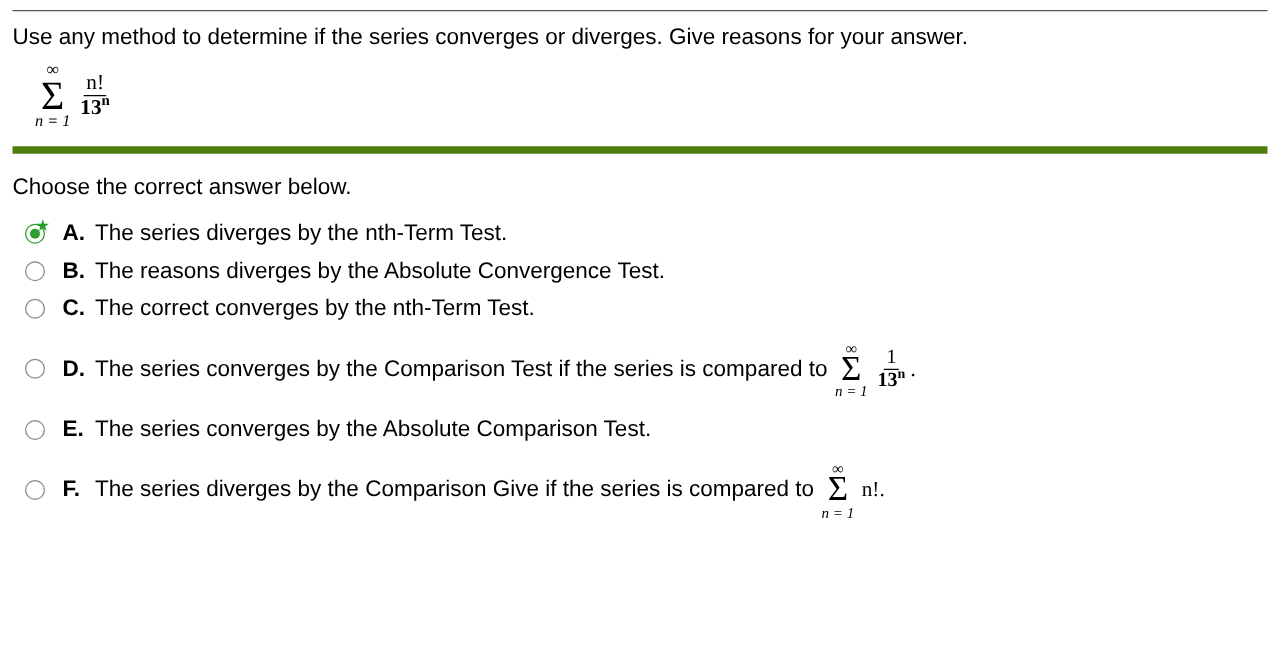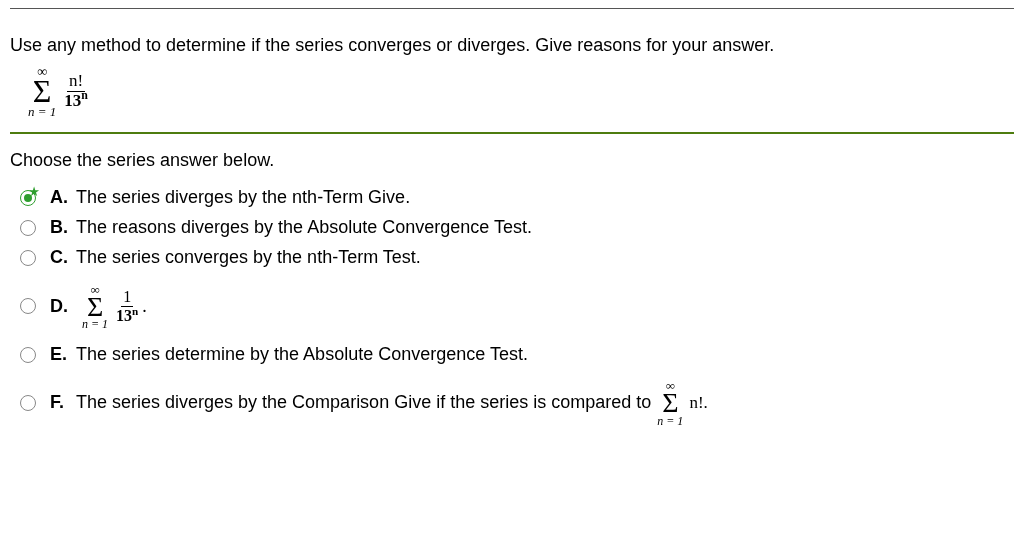--- a/index.html
+++ b/index.html
@@ -7,22 +7,22 @@
     font-size: 18px;
     color: #000;
     margin: 0;
     padding: 8px 10px;
     width: 1024px;
     box-sizing: border-box;
     line-height: 1.4;
   }
   .question-block {
     border-top: 1px solid #555;
-    border-bottom: 2px solid #4d7c0f;
-    padding: 24px 0 12px 0;
+    border-bottom: 6px solid #4d7c0f;
+    padding: 8px 0 12px 0;
   }
   .formula {
     display: inline-flex;
     align-items: center;
     margin: 6px 0 2px 18px;
   }
   .sigma-block {
     display: inline-flex;
     flex-direction: column;
     align-items: center;
@@ -157,67 +157,68 @@
       <span class="sigma-sym">Σ</span>
       <span class="sigma-bot">n = 1</span>
     </span>
     <span class="frac">
       <span class="num">n!</span>
       <span class="den"><span>13</span><sup>n</sup></span>
     </span>
   </div>
 </div>
 
-<div class="prompt2">Choose the series answer below.</div>
+<div class="prompt2">Choose the correct answer below.</div>
 
 <div class="options">
 
   <div class="opt-row">
     <span class="radio selected">
         <span class="star">★</span>
       </span>
     <span class="letter">A.</span>
-    <span class="opt-text">The series diverges by the nth-Term Give.</span>
+    <span class="opt-text">The series diverges by the nth-Term Test.</span>
   </div>
 
   <div class="opt-row">
     <span class="radio"></span>
     <span class="letter">B.</span>
     <span class="opt-text">The reasons diverges by the Absolute Convergence Test.</span>
   </div>
 
   <div class="opt-row">
     <span class="radio"></span>
     <span class="letter">C.</span>
-    <span class="opt-text">The series converges by the nth-Term Test.</span>
+    <span class="opt-text">The correct converges by the nth-Term Test.</span>
   </div>
 
   <div class="opt-row tall">
     <span class="radio"></span>
     <span class="letter">D.</span>
     <span class="opt-text">
+      <span>The series converges by the Comparison Test if the series is compared to </span>
       <span class="inline-formula">
         <span class="sigma-block">
           <span class="sigma-top">∞</span>
           <span class="sigma-sym">Σ</span>
           <span class="sigma-bot">n = 1</span>
         </span>
         <span class="frac">
           <span class="num">1</span>
           <span class="den"><span>13</span><sup>n</sup></span>
         </span>
         <span class="period">.</span>
       </span>
     </span>
   </div>
 
   <div class="opt-row">
     <span class="radio"></span>
     <span class="letter">E.</span>
-    <span class="opt-text">The series determine by the Absolute Convergence Test.</span>
+    <span class="opt-text">The series converges by the Absolute Comparison Test.</span>
   </div>
 
   <div class="opt-row tall">
     <span class="radio"></span>
     <span class="letter">F.</span>
     <span class="opt-text">
       <span>The series diverges by the Comparison Give if the series is compared to </span>
       <span class="inline-formula">
         <span class="sigma-block">
           <span class="sigma-top">∞</span>

